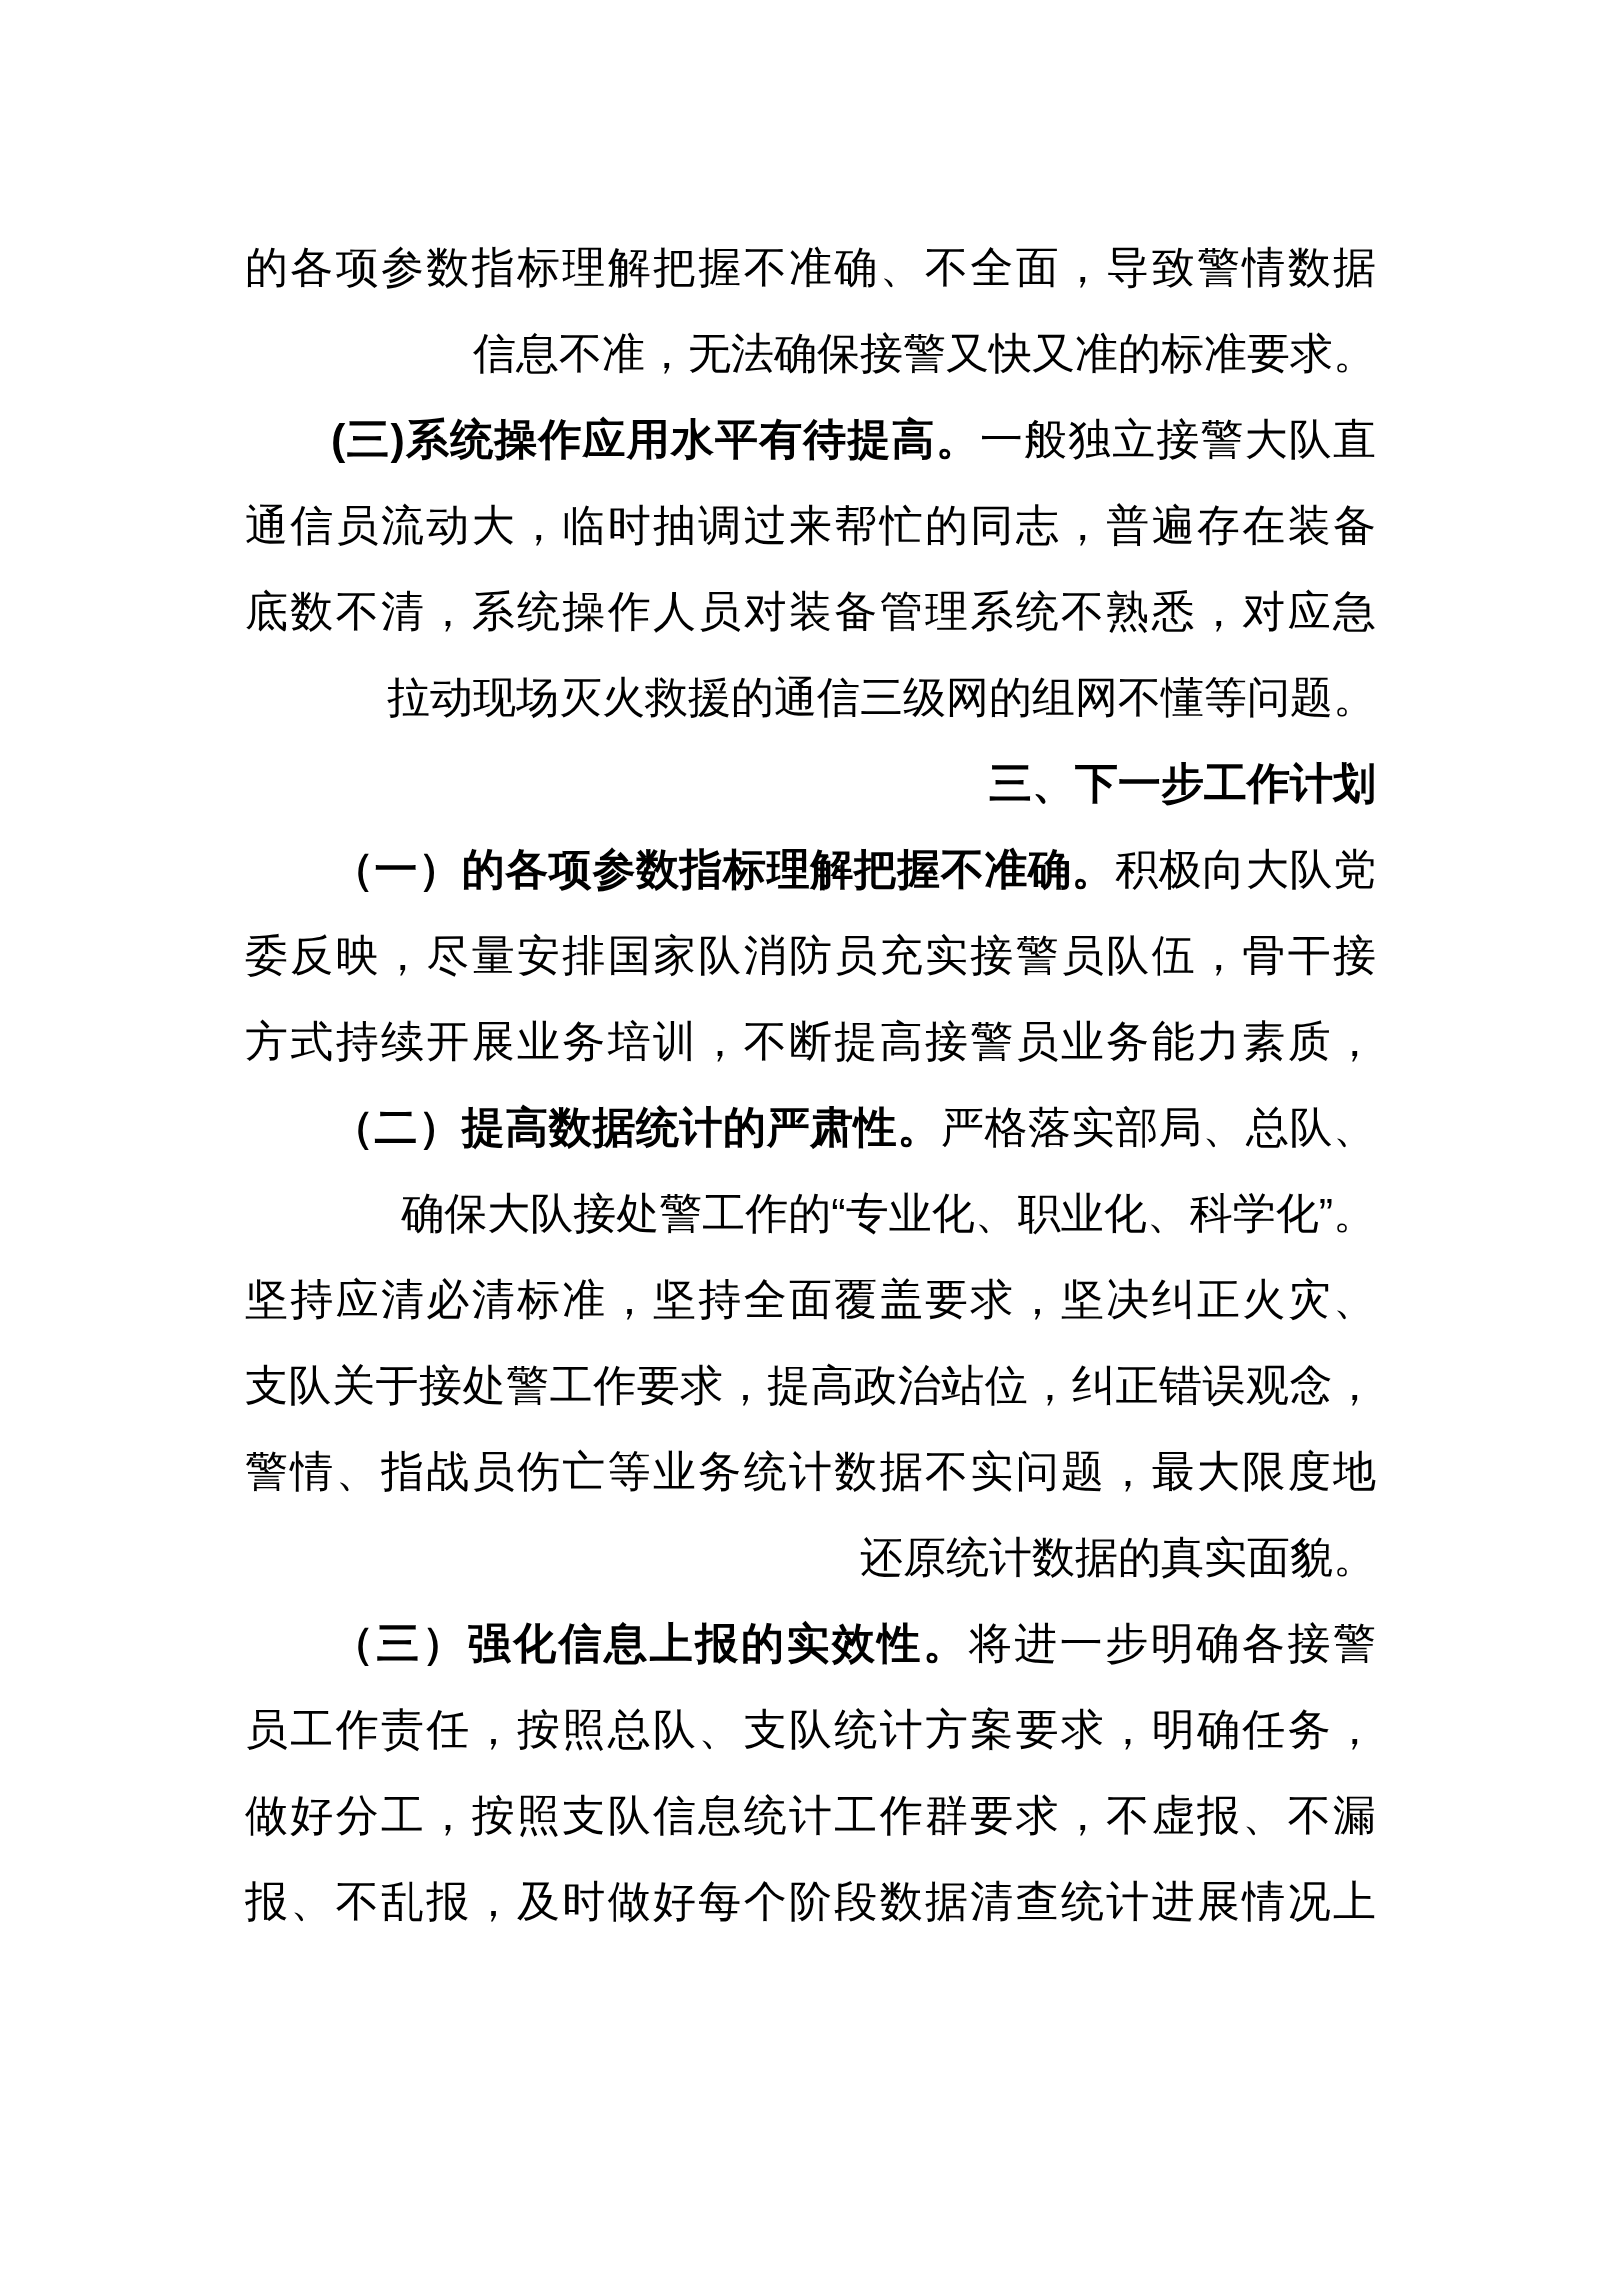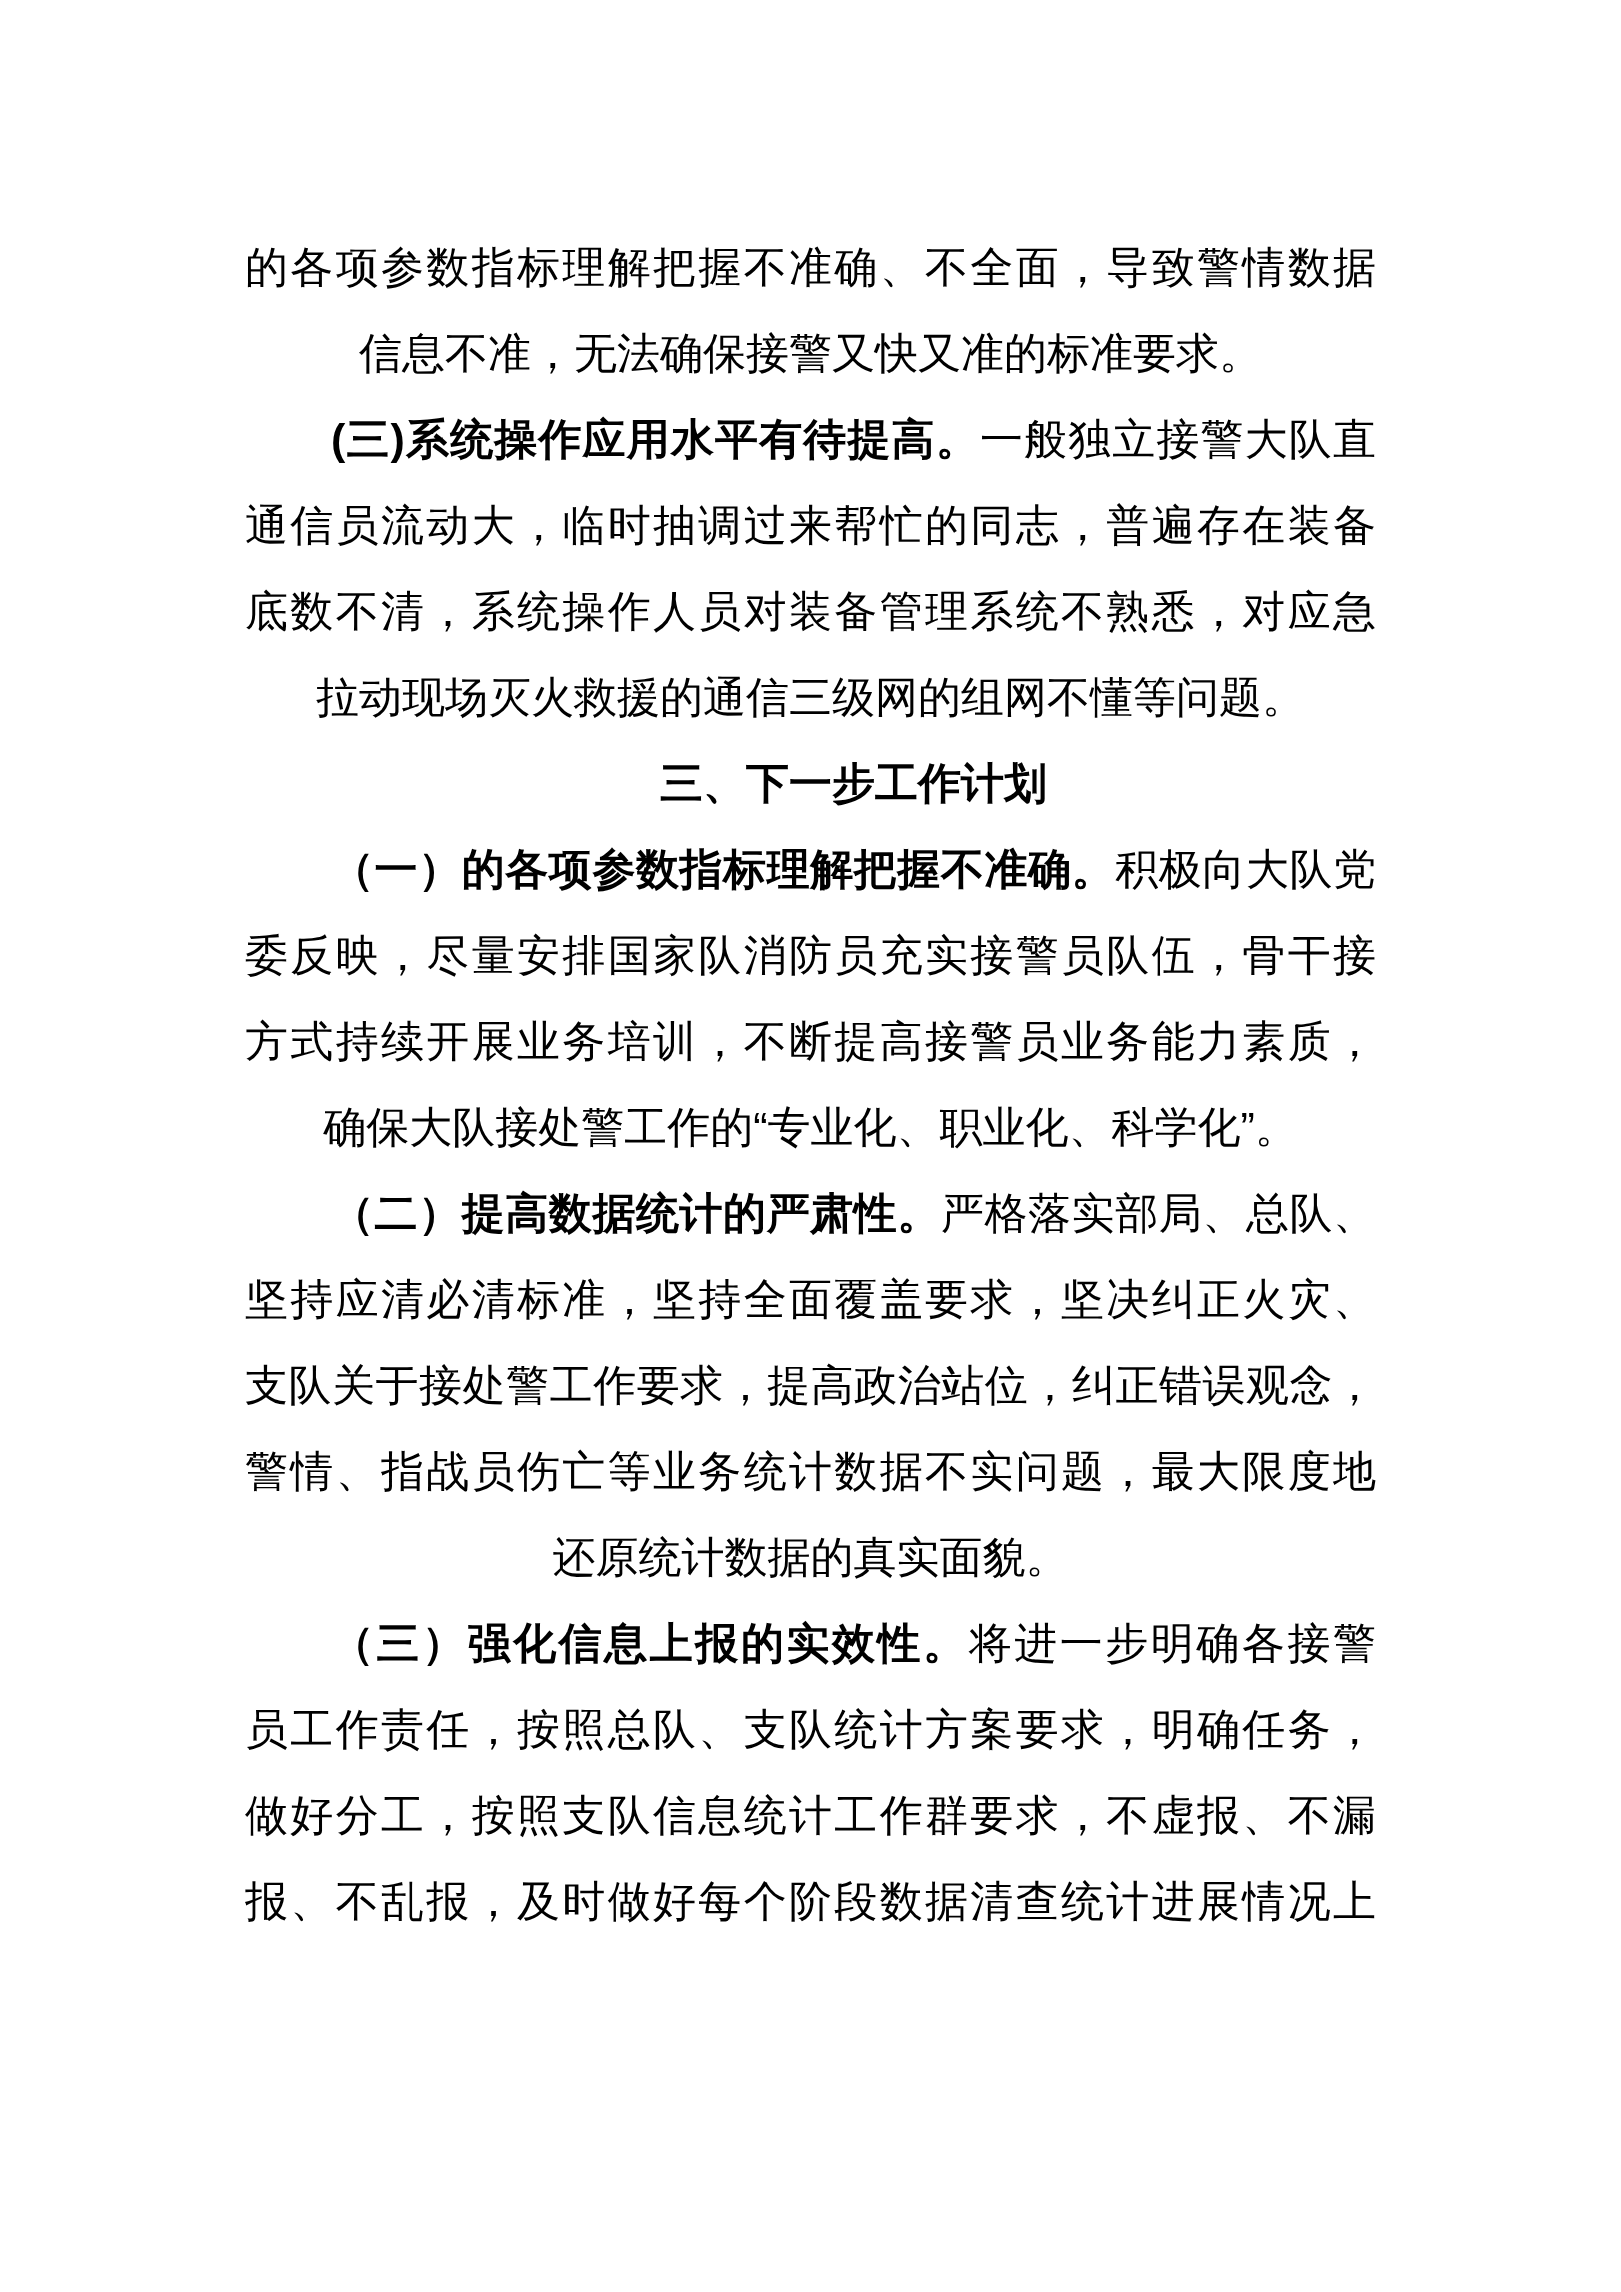--- a/index.html
+++ b/index.html
@@ -21,21 +21,21 @@
     top: 224px;
     width: 1131px;
     color: #000000;
   }
   .line {
     height: 86px;
     line-height: 86px;
     font-size: 43px;
     letter-spacing: 0;
     color: #000000;
-    text-align: center;
+    text-align: right;
     overflow: visible;
   }
   .line.justify {
     text-align: justify;
     text-align-last: justify;
     text-justify: inter-character;
   }
   .line.indent {
     text-indent: 86px;
   }
@@ -50,22 +50,22 @@
       <div class="line justify"><span class="run">的各项参数指标理解把握不准确、不全面，导致警情数据</span></div>
       <div class="line"><span class="run">信息不准，无法确保接警又快又准的标准要求。</span></div>
       <div class="line justify indent"><span class="run bold">(三)系统操作应用水平有待提高。</span><span class="run">一般独立接警大队直</span></div>
       <div class="line justify"><span class="run">通信员流动大，临时抽调过来帮忙的同志，普遍存在装备</span></div>
       <div class="line justify"><span class="run">底数不清，系统操作人员对装备管理系统不熟悉，对应急</span></div>
       <div class="line"><span class="run">拉动现场灭火救援的通信三级网的组网不懂等问题。</span></div>
       <div class="line indent"><span class="run bold">三、下一步工作计划</span></div>
       <div class="line justify indent"><span class="run bold">（一）的各项参数指标理解把握不准确。</span><span class="run">积极向大队党</span></div>
       <div class="line justify"><span class="run">委反映，尽量安排国家队消防员充实接警员队伍，骨干接</span></div>
       <div class="line justify"><span class="run">方式持续开展业务培训，不断提高接警员业务能力素质，</span></div>
+      <div class="line justify indent"><span class="run bold">（二）提高数据统计的严肃性。</span><span class="run">严格落实部局、总队、</span></div>
       <div class="line"><span class="run">确保大队接处警工作的“专业化、职业化、科学化”。</span></div>
-      <div class="line justify indent"><span class="run bold">（二）提高数据统计的严肃性。</span><span class="run">严格落实部局、总队、</span></div>
       <div class="line justify"><span class="run">坚持应清必清标准，坚持全面覆盖要求，坚决纠正火灾、</span></div>
       <div class="line justify"><span class="run">支队关于接处警工作要求，提高政治站位，纠正错误观念，</span></div>
       <div class="line justify"><span class="run">警情、指战员伤亡等业务统计数据不实问题，最大限度地</span></div>
       <div class="line"><span class="run">还原统计数据的真实面貌。</span></div>
       <div class="line justify indent"><span class="run bold">（三）强化信息上报的实效性。</span><span class="run">将进一步明确各接警</span></div>
       <div class="line justify"><span class="run">员工作责任，按照总队、支队统计方案要求，明确任务，</span></div>
       <div class="line justify"><span class="run">做好分工，按照支队信息统计工作群要求，不虚报、不漏</span></div>
       <div class="line justify"><span class="run">报、不乱报，及时做好每个阶段数据清查统计进展情况上</span></div>
     </div>
 </div>

